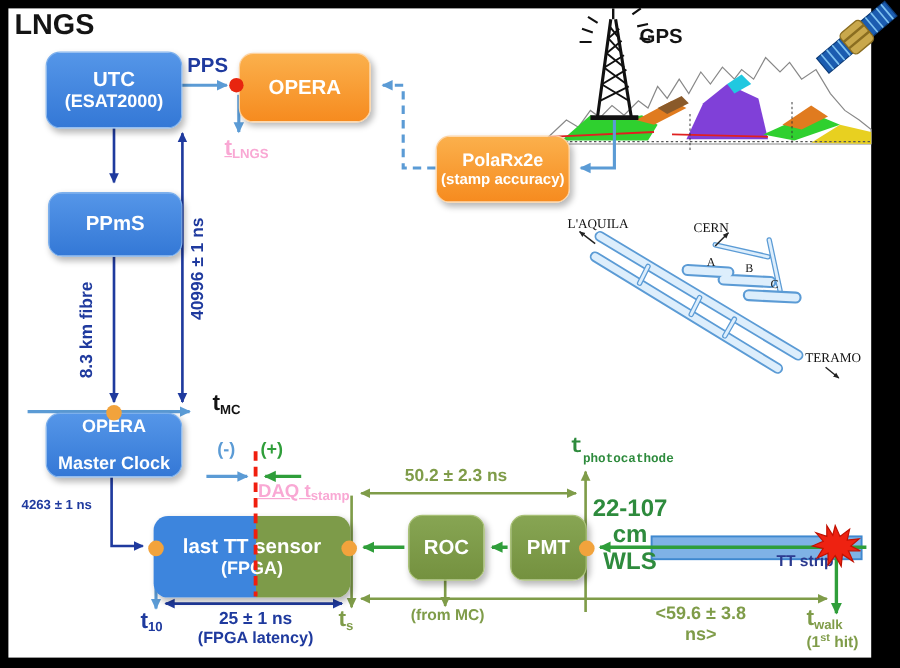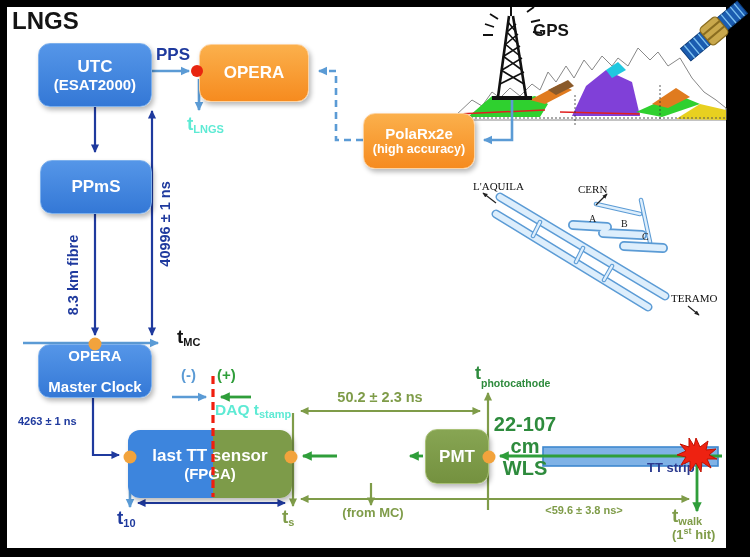--- a/index.html
+++ b/index.html
@@ -14,21 +14,21 @@
        line-height:1.15;box-shadow:2px 3px 5px rgba(0,0,0,0.28);}
   .blue{background:linear-gradient(180deg,#5596e8 0%,#3478d6 100%);border:1.5px solid #7db0ec;}
   .orange{background:linear-gradient(180deg,#fbb04c 0%,#f68b1f 100%);border:1.5px solid #fdd2a0;}
   .green{background:linear-gradient(180deg,#87a553 0%,#74913f 100%);border:1.5px solid #a9c177;}
   .split{background:linear-gradient(90deg,#3d85dd 0%,#3d85dd 52%,#7d9b49 52%,#7d9b49 100%);
          border:none;}
   .bl1{font-size:17px;font-weight:600;}
   .bl2{font-size:15px;font-weight:600;}
   .bsm{font-size:12.5px;font-weight:600;}
   .lbl{position:absolute;z-index:2;white-space:nowrap;line-height:1.1;}
-  .navy{color:#1f3a9e;} .red{color:#5eead4;} .olive{color:#7f9c49;}
+  .navy{color:#1f3a9e;} .red{color:#f9a8d4;text-decoration:underline;} .olive{color:#7f9c49;}
   .grn{color:#2e8b3d;} .lblue{color:#5b9bd5;} .blk{color:#141414;}
   .bold{font-weight:700;} .semi{font-weight:600;}
   .tbase{font-size:19px;font-weight:700;}
   .tbase sub,.daqsub{font-size:11px;font-weight:700;position:relative;top:0.30em;vertical-align:baseline;}
   .rot{transform:rotate(-90deg);transform-origin:center center;text-align:center;}
   .ctr{text-align:center;white-space:normal;}
   sup{font-size:9px;}
 </style>
 </head>
 <body>
@@ -148,37 +148,40 @@
     <div class="bl1">UTC</div>
     <div class="bl2">(ESAT2000)</div>
   </div>
 
   <div class="box orange" style="left:199px;top:44px;width:108px;height:56px;">
     <div class="bl1">OPERA</div>
   </div>
 
   <div class="box orange" style="left:363px;top:113px;width:110px;height:54px;">
     <div class="bl2">PolaRx2e</div>
-    <div class="bsm">(high accuracy)</div>
+    <div class="bsm">(stamp accuracy)</div>
   </div>
 
   <div class="box blue" style="left:40px;top:160px;width:110px;height:52px;">
     <div class="bl1">PPmS</div>
   </div>
 
   <div class="box blue" style="left:38px;top:344px;width:112px;height:52px;gap:13px;">
     <div class="bl2">OPERA</div>
     <div class="bl2">Master Clock</div>
   </div>
 
   <div class="box split" style="left:128px;top:430px;width:164px;height:68px;">
     <div class="bl1">last TT sensor</div>
     <div class="bl2">(FPGA)</div>
   </div>
 
+  <div class="box green" style="left:340px;top:429px;width:62px;height:53px;">
+    <div class="bl1">ROC</div>
+  </div>
 
   <div class="box green" style="left:425px;top:429px;width:62px;height:53px;">
     <div class="bl1">PMT</div>
   </div>
 
   <div class="lbl blk" style="left:12px;top:8px;font-size:24px;font-weight:600;">LNGS</div>
 
   <div class="lbl navy bold" style="left:156px;top:46px;font-size:17px;">PPS</div>
 
   <div class="lbl red tbase" style="left:187px;top:114px;"><span>t</span><sub>LNGS</sub></div>
@@ -193,39 +196,43 @@
 
   <div class="lbl navy semi" style="left:18px;top:415px;font-size:11px;">4263 ± 1 ns</div>
 
   <div class="lbl lblue semi" style="left:181px;top:367px;font-size:15px;">(-)</div>
   <div class="lbl semi" style="left:217px;top:367px;font-size:15px;color:#2f9e3a;">(+)</div>
 
   <div class="lbl red semi" style="left:215px;top:401px;font-size:15.5px;"><span>DAQ t</span><sub class="daqsub">stamp</sub></div>
 
   <div class="lbl navy tbase" style="left:117px;top:508px;"><span>t</span><sub>10</sub></div>
 
+  <div class="lbl navy semi ctr" style="left:148px;top:509px;width:130px;font-size:14.5px;">
+    <div>25 ± 1 ns</div>
+    <div style="font-size:13.5px;">(FPGA latency)</div>
+  </div>
 
   <div class="lbl olive tbase" style="left:282px;top:507px;"><span>t</span><sub>s</sub></div>
 
   <div class="lbl olive ctr" style="left:328px;top:506px;width:90px;">
     <div class="semi" style="font-size:13px;">(from MC)</div>
   </div>
 
   <div class="lbl olive bold ctr" style="left:330px;top:390px;width:100px;font-size:14.5px;">50.2 ± 2.3 ns</div>
 
-  <div class="lbl grn" style="left:475px;top:364px;font-size:18px;font-weight:700;"><span>t</span><sub style="font-size:10.5px;position:relative;top:0.3em;">photocathode</sub></div>
+  <div class="lbl grn" style="left:475px;top:364px;font-size:18px;font-weight:700;font-family:Liberation Mono, monospace;"><span>t</span><sub style="font-size:10.5px;position:relative;top:0.3em;">photocathode</sub></div>
 
   <div class="lbl grn bold ctr" style="left:490px;top:413px;width:70px;font-size:20px;">
     <div>22-107 cm</div>
     <div>WLS</div>
   </div>
 
   <div class="lbl semi" style="left:647px;top:461px;font-size:13px;color:#2b3a8f;">TT strip</div>
 
-  <div class="lbl olive bold ctr" style="left:532px;top:504px;width:104px;font-size:11px;">&lt;59.6 ± 3.8 ns&gt;</div>
+  <div class="lbl olive bold ctr" style="left:532px;top:504px;width:104px;font-size:15px;">&lt;59.6 ± 3.8 ns&gt;</div>
 
   <div class="lbl olive" style="left:672px;top:506px;">
     <div class="tbase"><span>t</span><sub>walk</sub></div>
     <div class="semi" style="font-size:13px;"><span>(1</span><sup>st</sup><span> hit)</span></div>
   </div>
 
   <svg id="top-layer" width="750" height="557" viewBox="0 0 750 557">
     <path d="M213,376 V497" stroke="#f01e0e" stroke-width="3.2" stroke-dasharray="8 5" fill="none"></path>
     <circle cx="197" cy="71" r="6" fill="#e8250f"></circle>
     <circle cx="95" cy="344" r="6.5" fill="#f2a33c"></circle>

